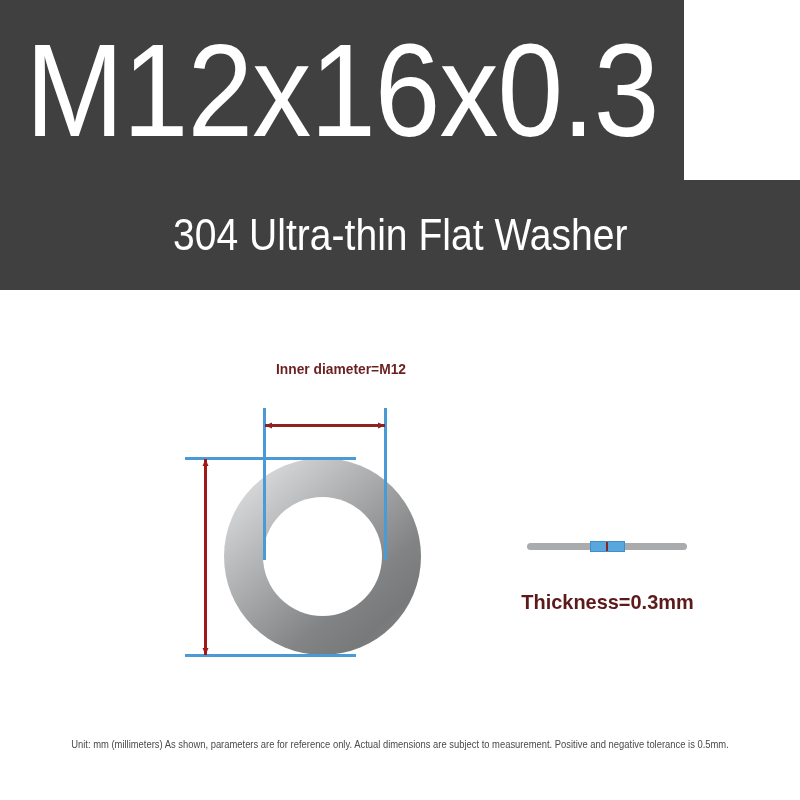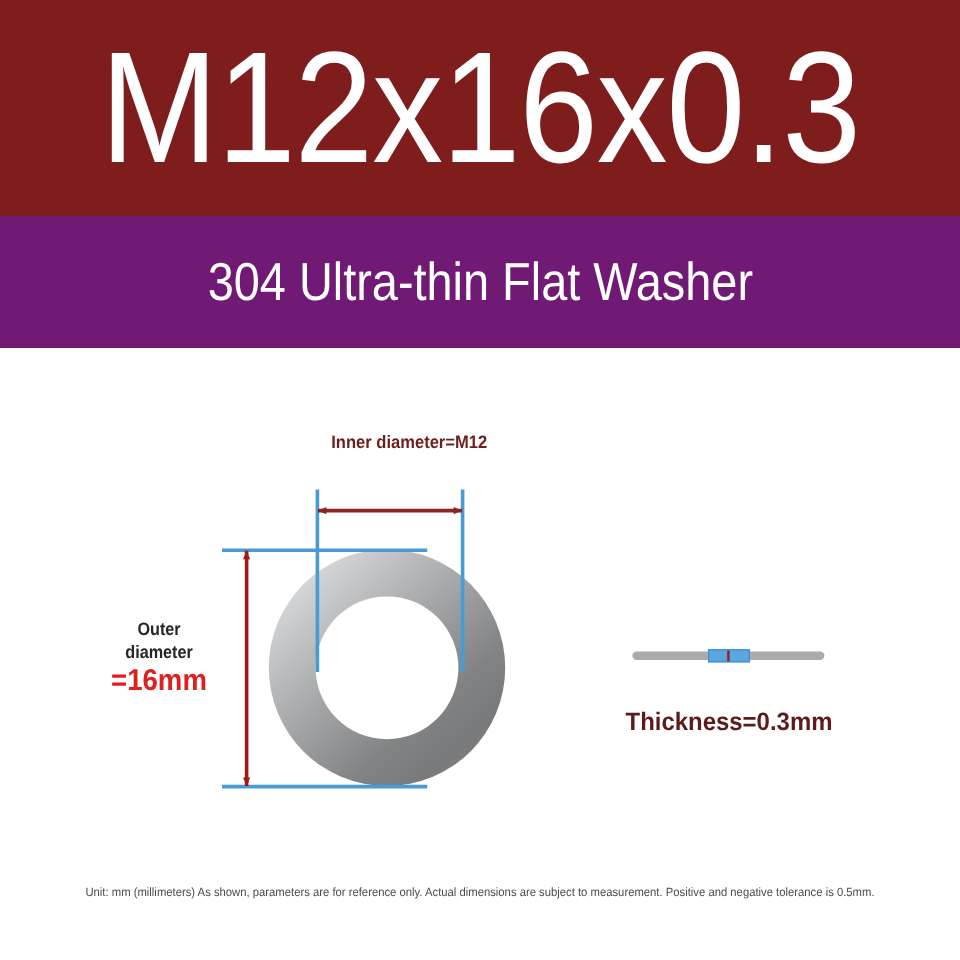--- a/index.html
+++ b/index.html
@@ -13,23 +13,23 @@
     font-family: "Liberation Sans", sans-serif;
     overflow: hidden;
     position: relative;
   }
 
   
   #header-banner {
     position: absolute;
     left: 0;
     top: 0;
-    width: 800px;
+    width: 684px;
     height: 180px;
-    background: #7f1d1d;
+    background: #404040;
     display: flex;
     align-items: center;
     justify-content: center;
     overflow: hidden;
   }
   #product-title {
     color: #ffffff;
     font-size: 118px;
     line-height: 1;
     font-weight: 400;
@@ -38,21 +38,21 @@
     font-family: "Liberation Sans", sans-serif;
     transform: scaleY(1.12);
   }
 
   #subtitle-banner {
     position: absolute;
     left: 0;
     top: 180px;
     width: 800px;
     height: 110px;
-    background: #701a75;
+    background: #404040;
     display: flex;
     align-items: center;
     justify-content: center;
     overflow: hidden;
   }
   #product-subtitle {
     color: #ffffff;
     font-size: 42px;
     line-height: 1;
     font-weight: 400;
@@ -254,22 +254,17 @@
     <line x1="185" y1="168.5" x2="356" y2="168.5" stroke="#4a9bd5" stroke-width="3"></line>
     <line x1="185" y1="365.5" x2="356" y2="365.5" stroke="#4a9bd5" stroke-width="3"></line>
 
     <line x1="205.5" y1="169" x2="205.5" y2="365" stroke="#a01818" stroke-width="3"></line>
     <polygon points="205.5,169 202.5,176 208.5,176" fill="#a01818"></polygon>
     <polygon points="205.5,365 202.5,358 208.5,358" fill="#a01818"></polygon>
   </svg>
 
   <div id="label-inner-diameter">Inner diameter=M12</div>
 
-  <div id="label-outer-diameter">
-    <span id="label-outer-line1">Outer</span>
-    <span id="label-outer-line2">diameter</span>
-    <span id="label-outer-value">=16mm</span>
-  </div>
 
   <div id="label-thickness">Thickness=0.3mm</div>
 </div>
 
 <div id="footer-note">Unit: mm (millimeters) As shown, parameters are for reference only. Actual dimensions are subject to measurement. Positive and negative tolerance is 0.5mm.</div>
 
 </body></html>

